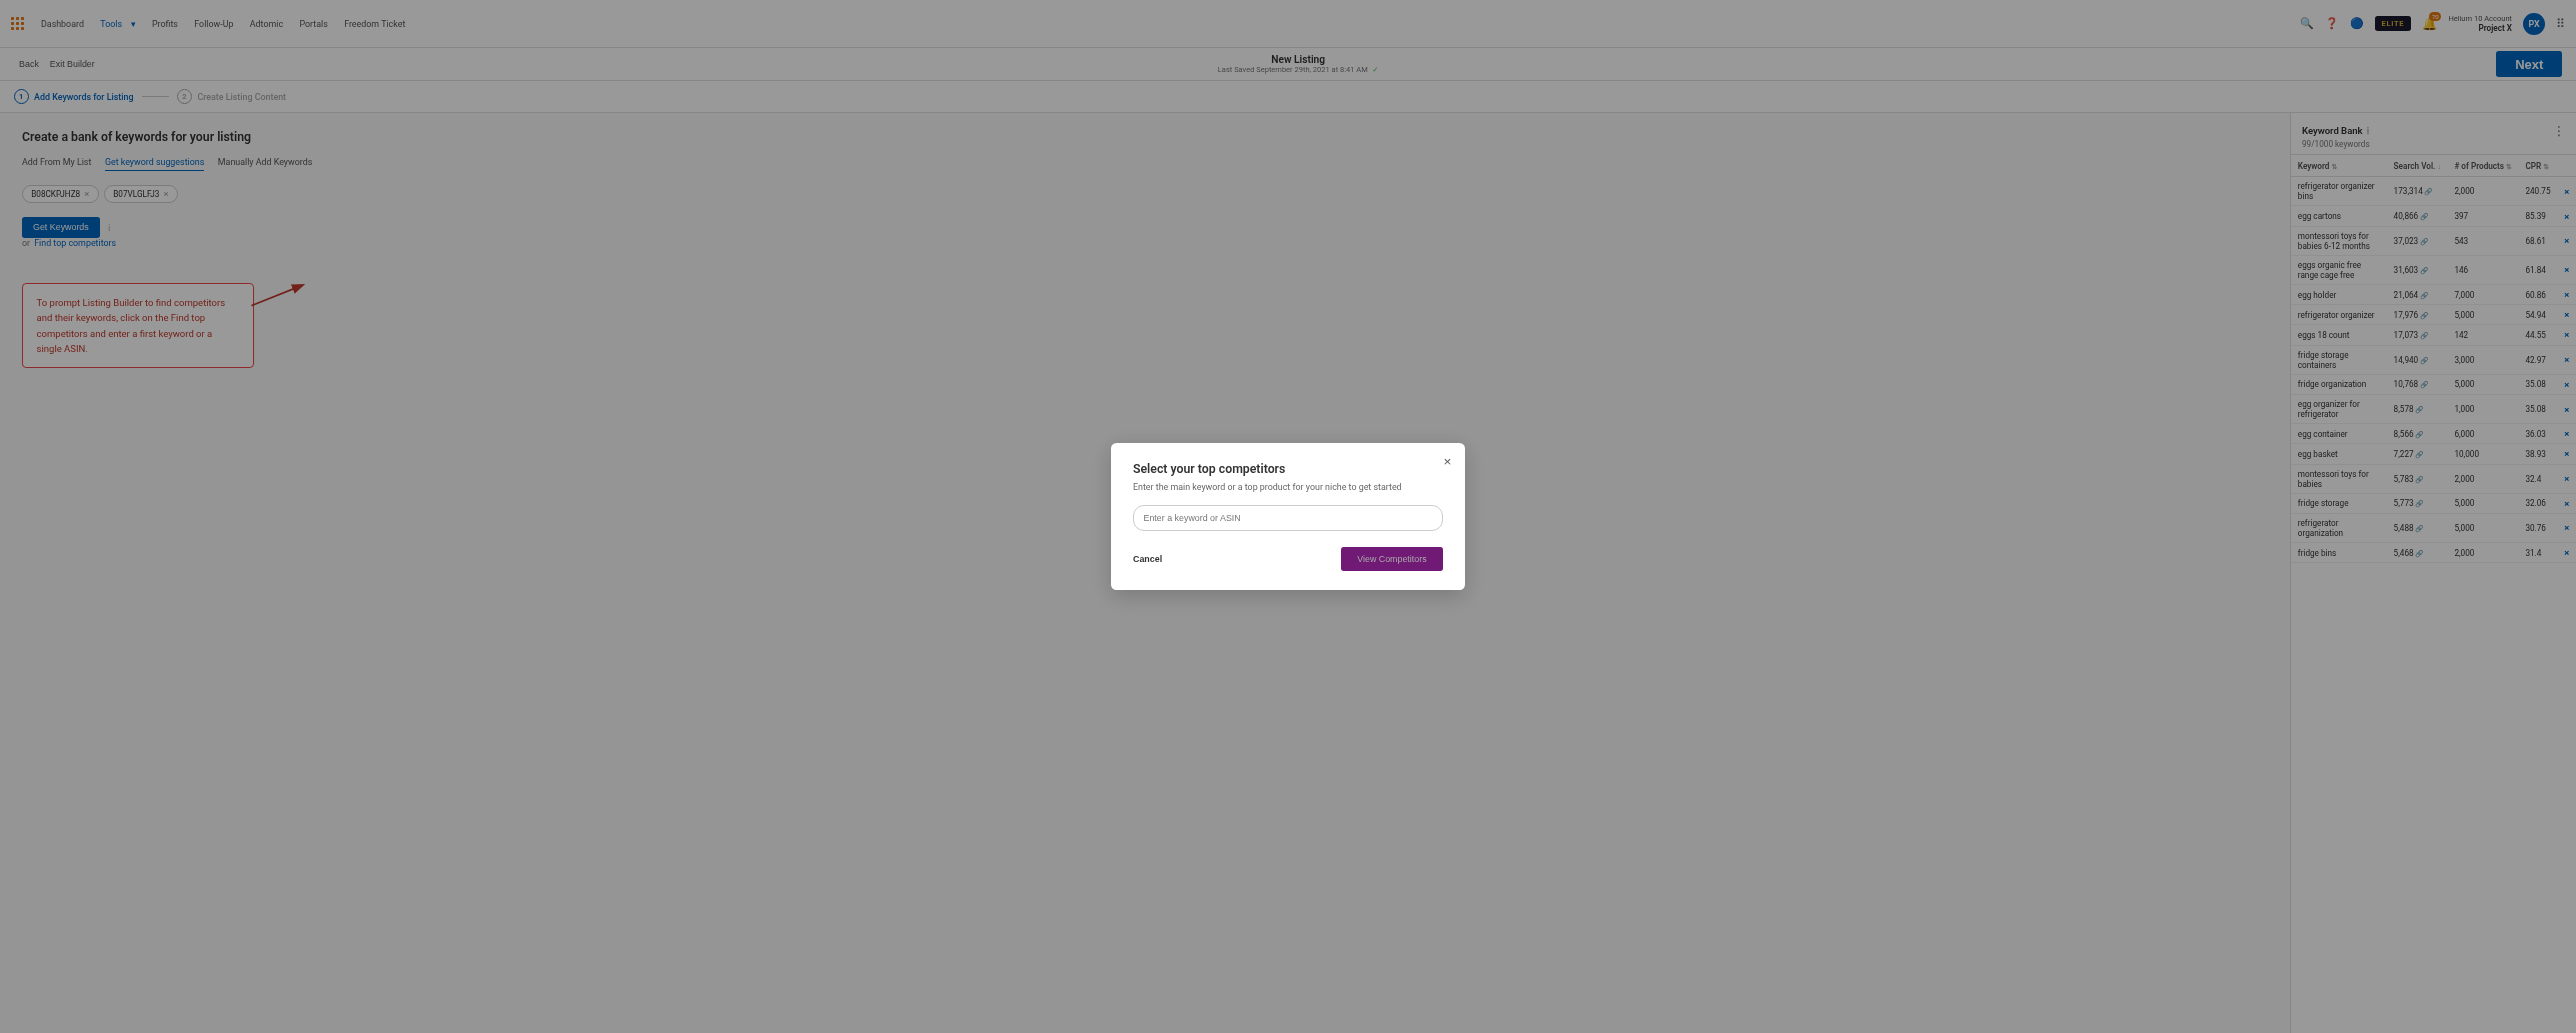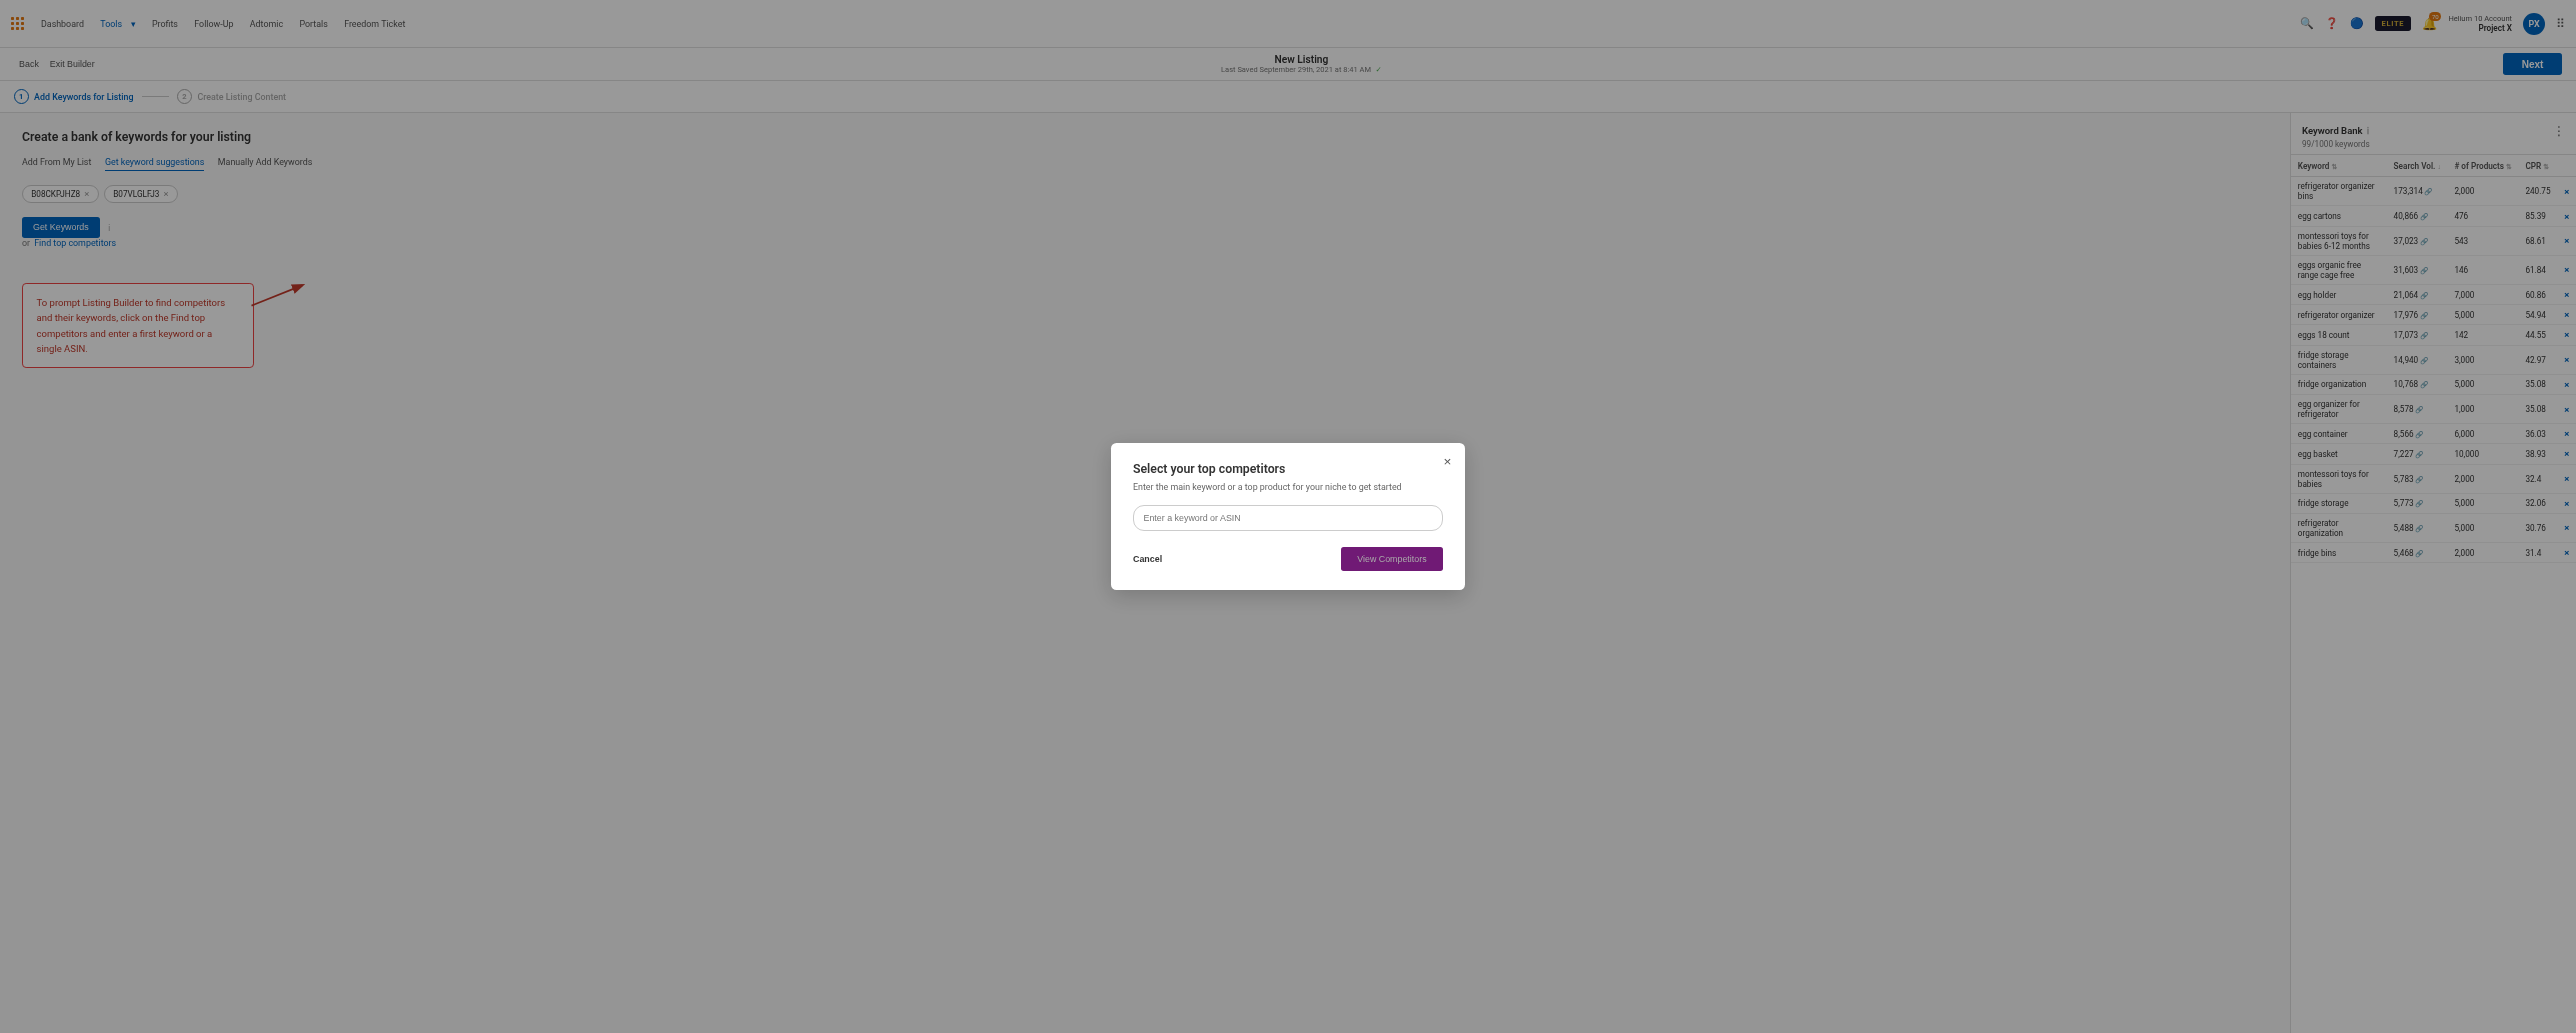--- a/index.html
+++ b/index.html
@@ -20,21 +20,21 @@
     .account-name { font-size: 7.5px; color: #555; }
     .account-project { font-size: 8.2px; font-weight: 600; color: #333; }
     .avatar { width: 22px; height: 22px; border-radius: 50%; background: #0066c0; display: flex; align-items: center; justify-content: center; color: #fff; font-size: 8.9px; font-weight: bold; cursor: pointer; }
 
     
     .builder-header { display: flex; align-items: center; background: #fff; border-bottom: 0.7px solid #e0e0e0; height: 33px; padding: 0 13.6px; }
     .builder-header-center { flex: 1; text-align: center; }
     .listing-title { font-size: 10.2px; font-weight: 600; }
     .last-saved { font-size: 7.5px; color: #777; }
     .last-saved .check { color: #4caf50; margin-left: 2.7px; }
-    .next-btn { background: #0066c0; color: #fff; border: none; padding: 5.5px 19px; border-radius: 2.7px; font-size: 10px; font-weight: 600; cursor: pointer; }
+    .next-btn { background: #0066c0; color: #fff; border: none; padding: 5.5px 19px; border-radius: 2.7px; font-size: 13px; font-weight: 600; cursor: pointer; }
     .back-btn, .exit-btn { background: none; border: none; cursor: pointer; font-size: 8.9px; color: #555; padding: 2.7px 5.5px; }
     .exit-btn { font-weight: 500; }
 
     
     .step-bar { background: #fff; padding: 8.2px 13.6px; border-bottom: 0.7px solid #e0e0e0; display: flex; align-items: center; gap: 8.2px; }
     .step { display: flex; align-items: center; gap: 5.5px; }
     .step-circle { width: 15px; height: 15px; border-radius: 50%; border: 1.4px solid #0066c0; display: flex; align-items: center; justify-content: center; font-size: 7.5px; font-weight: bold; color: #0066c0; }
     .step-label { font-size: 8.9px; color: #0066c0; font-weight: 500; }
     .step-divider { flex: 0 0 27px; height: 0.7px; background: #ccc; }
     .step.inactive .step-circle { border-color: #aaa; color: #aaa; }
@@ -249,21 +249,21 @@
         <tr>
       <td>refrigerator organizer bins</td>
       <td>173,314 <span class="link-icon">🔗</span></td>
       <td>2,000</td>
       <td>240.75</td>
       <td><span class="remove-kw">×</span></td>
     </tr>
             <tr>
       <td>egg cartons</td>
       <td>40,866 <span class="link-icon">🔗</span></td>
-      <td>476</td>
+      <td>397</td>
       <td>85.39</td>
       <td><span class="remove-kw">×</span></td>
     </tr>
             <tr>
       <td>montessori toys for babies 6-12 months</td>
       <td>37,023 <span class="link-icon">🔗</span></td>
       <td>543</td>
       <td>68.61</td>
       <td><span class="remove-kw">×</span></td>
     </tr>

